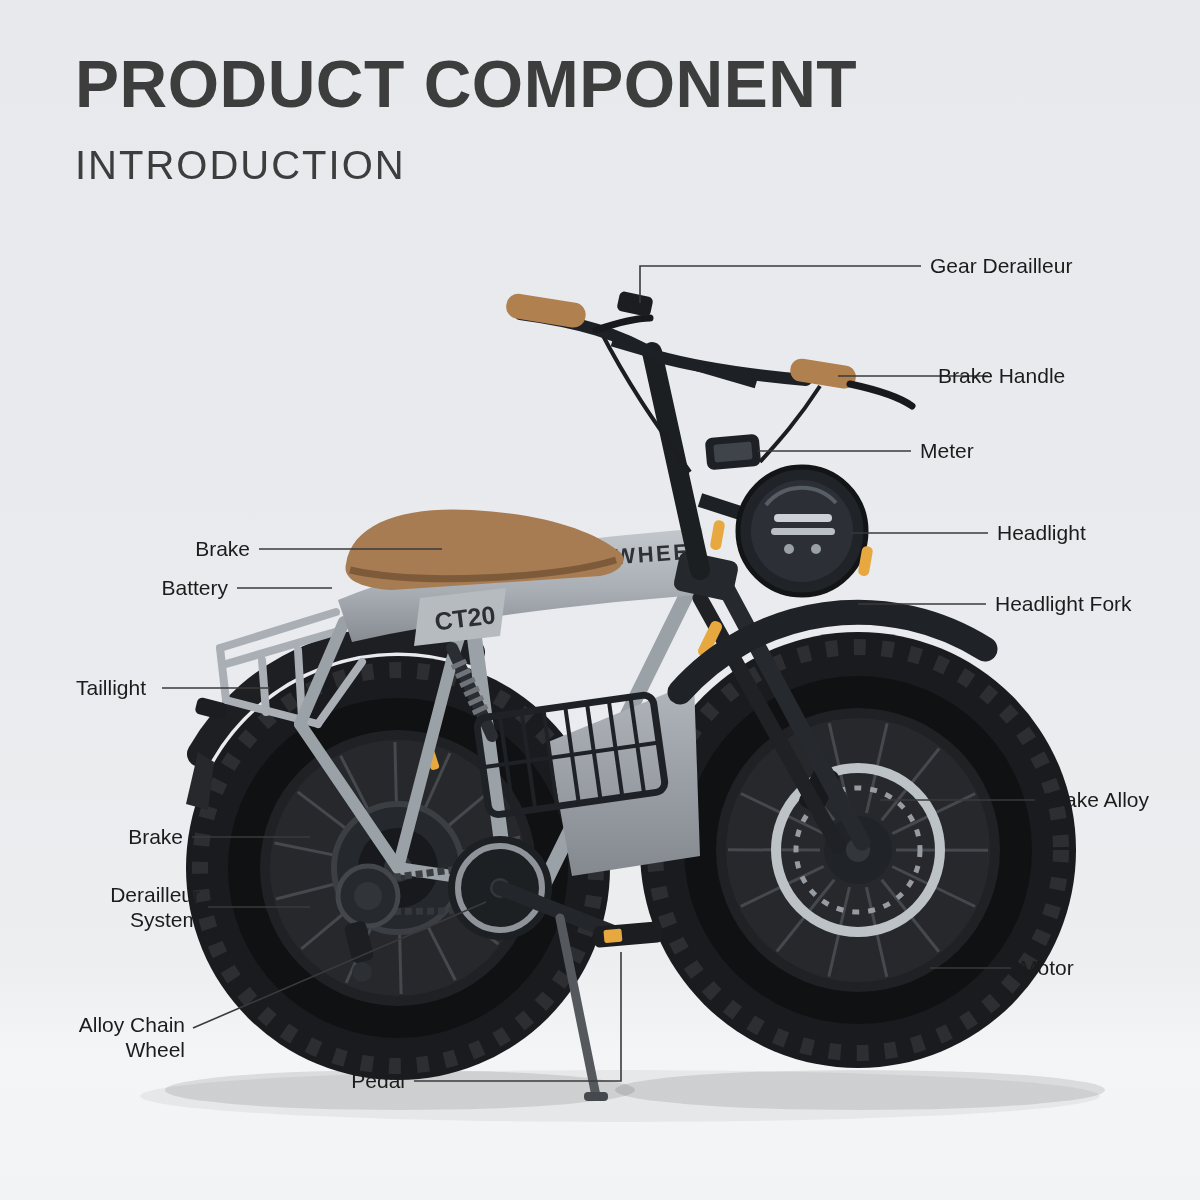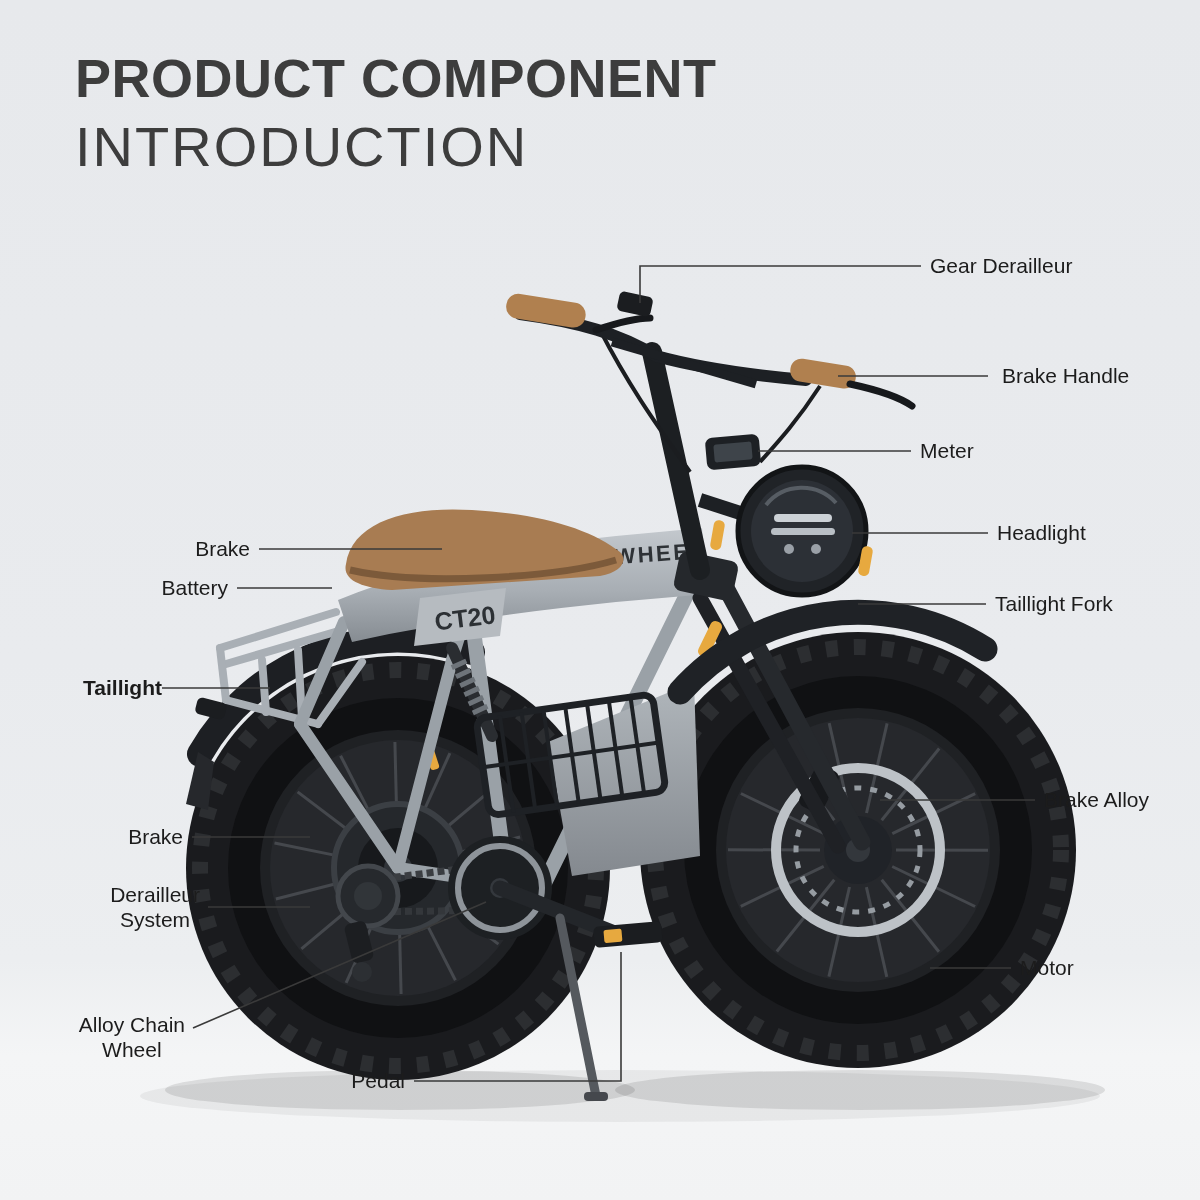--- a/index.html
+++ b/index.html
@@ -3,32 +3,32 @@
 <meta charset="utf-8">
 <style>
   * { margin:0; padding:0; box-sizing:border-box; }
   html,body { background:#dfe1e3; }
   body { font-family:"Liberation Sans", sans-serif; }
   .stage {
     position:relative; width:1200px; height:1200px; margin:0 auto; overflow:hidden;
     background:linear-gradient(180deg,#e7e9ec 0%, #e9ebee 55%, #eceef0 80%, #f4f5f6 88%, #f2f3f4 100%);
   }
   .header { position:absolute; left:75px; top:50px; color:var(--title,#3d3d3d); }
-  .title { font-size:54px; font-weight:800; letter-spacing:.5px; line-height:1.04; }
-  .subtitle { font-size:56px; font-weight:500; letter-spacing:2px; margin-top:8px; }
+  .title { font-size:66px; font-weight:800; letter-spacing:.5px; line-height:1.04; }
+  .subtitle { font-size:40px; font-weight:500; letter-spacing:2px; margin-top:24px; }
   #bike-svg, #callout-lines { position:absolute; left:0; top:0; }
   #callout-lines polyline { fill:none; stroke:var(--line,#3a3a3a); stroke-width:1.6px; }
   #callout-layer { position:absolute; left:0; top:0; width:100%; height:100%; pointer-events:none; }
   .callout-label {
     position:absolute; font-size:21px; color:var(--label,#1c1c1c);
     line-height:1.2; white-space:pre-line;
   }
   .callout-label.right { transform:translate(0,-50%); text-align:left; }
   .callout-label.left  { transform:translate(-100%,-50%); text-align:right; }
-  .callout-label.align-center { text-align:center; }
+  .callout-label.align-center { text-align:right; }
   svg text { font-family:"Liberation Sans", sans-serif; }
 </style>
 </head>
 <body>
 
 <div class="stage">
 
   <svg id="bike-svg" viewBox="0 0 1200 1200" width="1200" height="1200" aria-hidden="true">
     <defs>
       <linearGradient id="beamGrad" x1="0" y1="0" x2="0" y2="1">
@@ -247,29 +247,29 @@
       <polyline points="237,588 332,588"></polyline>
       <polyline points="162,688 270,688"></polyline>
       <polyline points="192,837 310,837"></polyline>
       <polyline points="208,907 310,907"></polyline>
       <polyline points="193,1028 486,902"></polyline>
       <polyline points="414,1081 621,1081 621,952"></polyline>
     </svg>
 
   <div id="callout-layer">
       <div class="callout-label right" style="left: 930px; top: 266px;">Gear Derailleur</div>
-      <div class="callout-label right" style="left: 1002px; top: 376px;">Brake Handle</div>
+      <div class="callout-label right" style="left: 938px; top: 376px;">Brake Handle</div>
       <div class="callout-label right" style="left: 920px; top: 451px;">Meter</div>
       <div class="callout-label right" style="left: 997px; top: 533px;">Headlight</div>
-      <div class="callout-label right" style="left: 995px; top: 604px;">Taillight Fork</div>
+      <div class="callout-label right" style="left: 995px; top: 604px;">Headlight Fork</div>
       <div class="callout-label right" style="left: 1044px; top: 800px;">Brake Alloy</div>
       <div class="callout-label right" style="left: 1020px; top: 968px;">Motor</div>
       <div class="callout-label left" style="left: 250px; top: 549px;">Brake</div>
       <div class="callout-label left" style="left: 228px; top: 588px;">Battery</div>
-      <div class="callout-label left" style="left: 162px; top: 688px; font-weight: bold;">Taillight</div>
+      <div class="callout-label left" style="left: 146px; top: 688px;">Taillight</div>
       <div class="callout-label left" style="left: 183px; top: 837px;">Brake</div>
       <div class="callout-label left align-center" style="left: 200px; top: 907px;">Derailleur
 System</div>
       <div class="callout-label left align-center" style="left: 185px; top: 1037px;">Alloy Chain
 Wheel</div>
       <div class="callout-label left" style="left: 405px; top: 1081px;">Pedal</div>
     </div>
 
   <div class="header">
     <div class="title">PRODUCT COMPONENT</div>

